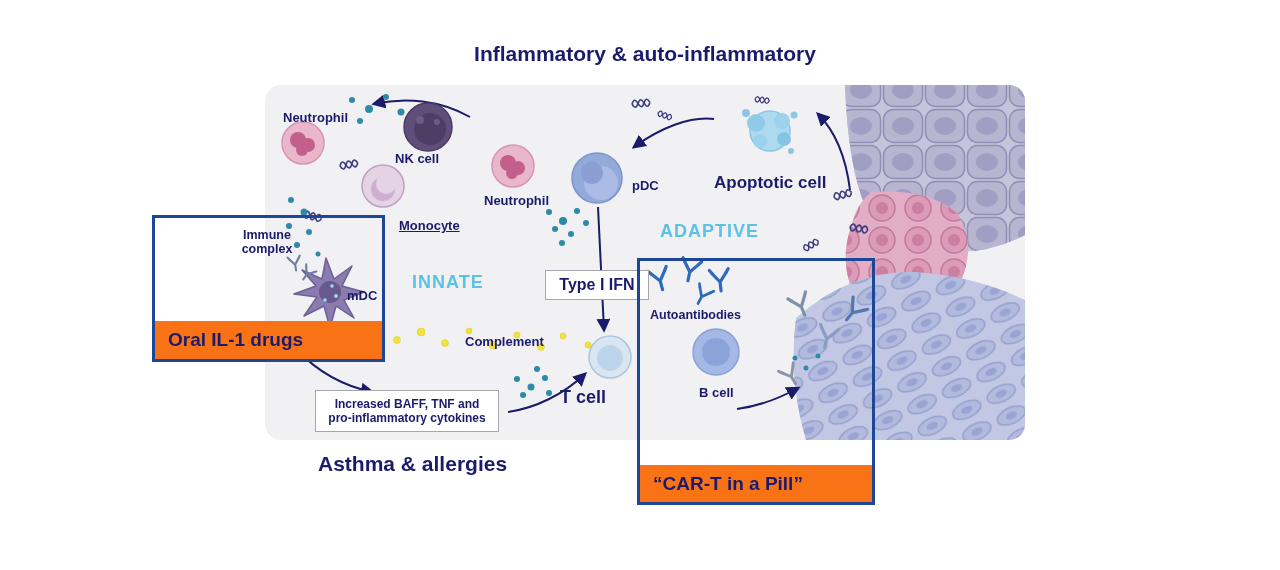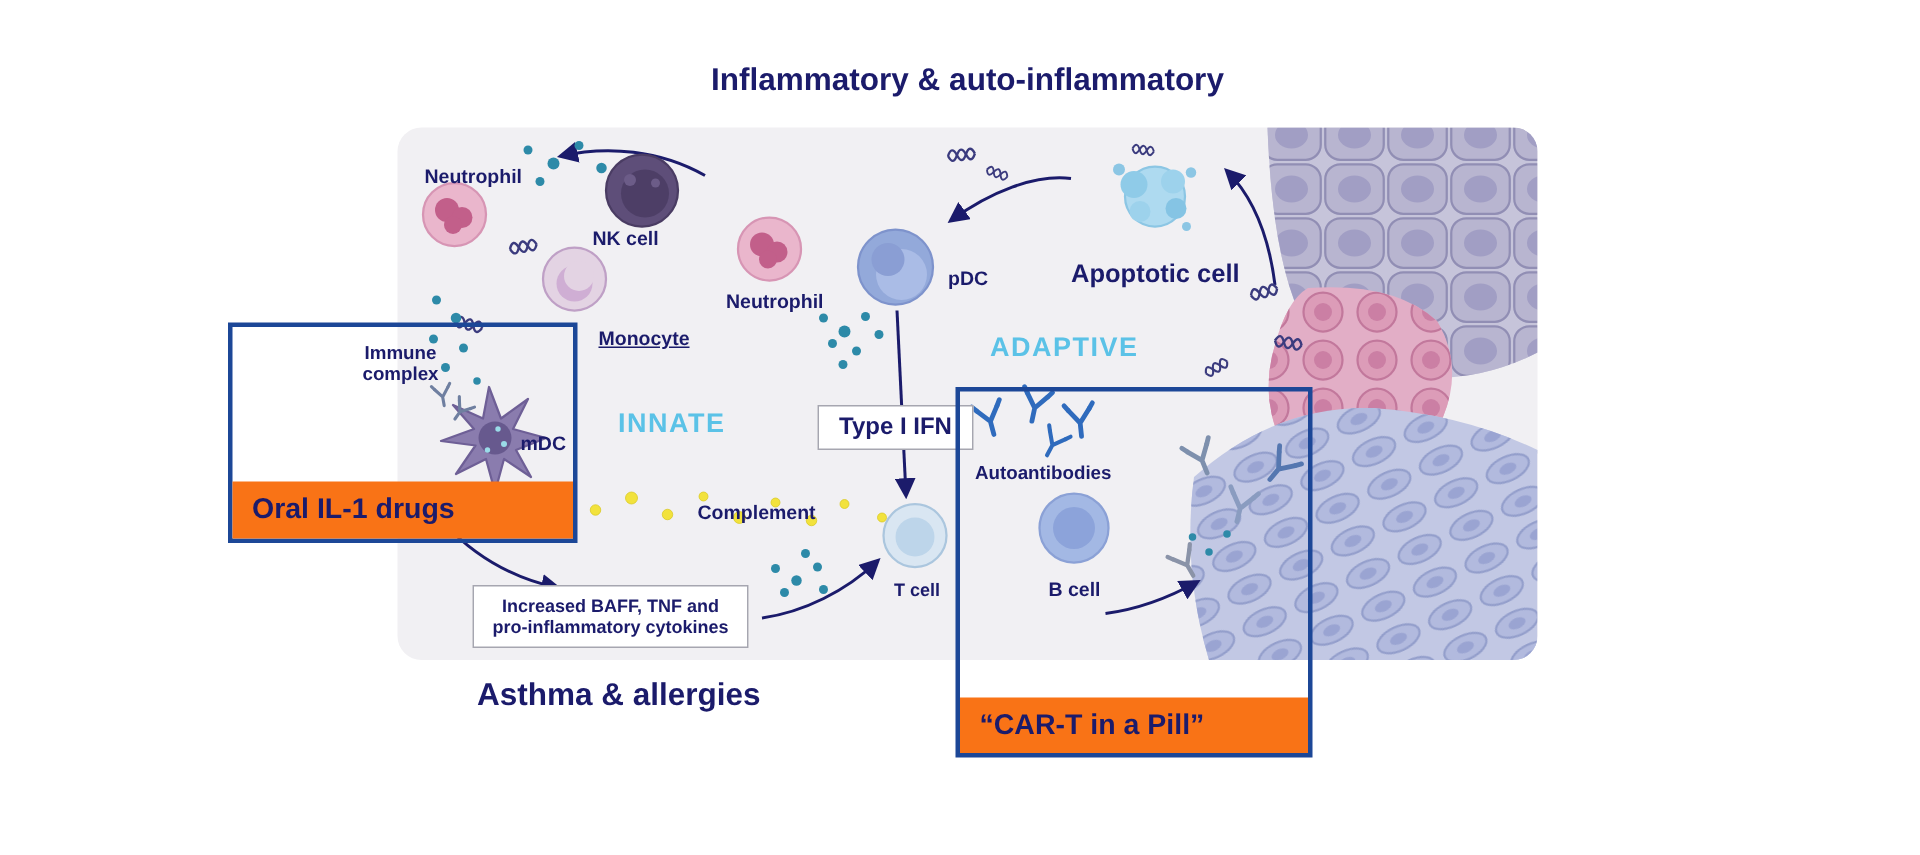--- a/index.html
+++ b/index.html
@@ -215,21 +215,21 @@
   <div class="lbl" style="left:283px;top:111px;font-size:13px;">Neutrophil</div>
   <div class="lbl" style="left:395px;top:152px;font-size:13px;">NK cell</div>
   <div class="lbl" style="left:399px;top:219px;font-size:13px;text-decoration:underline;">Monocyte</div>
   <div class="lbl" style="left:484px;top:194px;font-size:13px;">Neutrophil</div>
   <div class="lbl" style="left:632px;top:179px;font-size:13px;">pDC</div>
   <div class="lbl" style="left:714px;top:173px;font-size:17px;">Apoptotic cell</div>
   <div class="lbl wrap" style="left:231px;top:228px;width:72px;font-size:12.5px;white-space:normal;">Immune complex</div>
   <div class="lbl" style="left:347px;top:289px;font-size:13px;">mDC</div>
   <div class="lbl" style="left:650px;top:308px;font-size:12.5px;">Autoantibodies</div>
   <div class="lbl" style="left:465px;top:335px;font-size:13px;">Complement</div>
-  <div class="lbl" style="left:596px;top:387px;font-size:12px;">T cell</div>
+  <div class="lbl" style="left:560px;top:387px;font-size:18px;">T cell</div>
   <div class="lbl" style="left:699px;top:386px;font-size:13px;">B cell</div>
 
   <div class="wbox" style="left:545px;top:254px;width:104px;height:30px;font-size:16px;margin-top:16px;">
     <span>Type I IFN</span>
   </div>
 
   <div class="wbox" style="left:315px;top:390px;width:184px;height:42px;font-size:12px;">
     <span>Increased BAFF, TNF and</span>
     <span>pro-inflammatory cytokines</span>
   </div>

